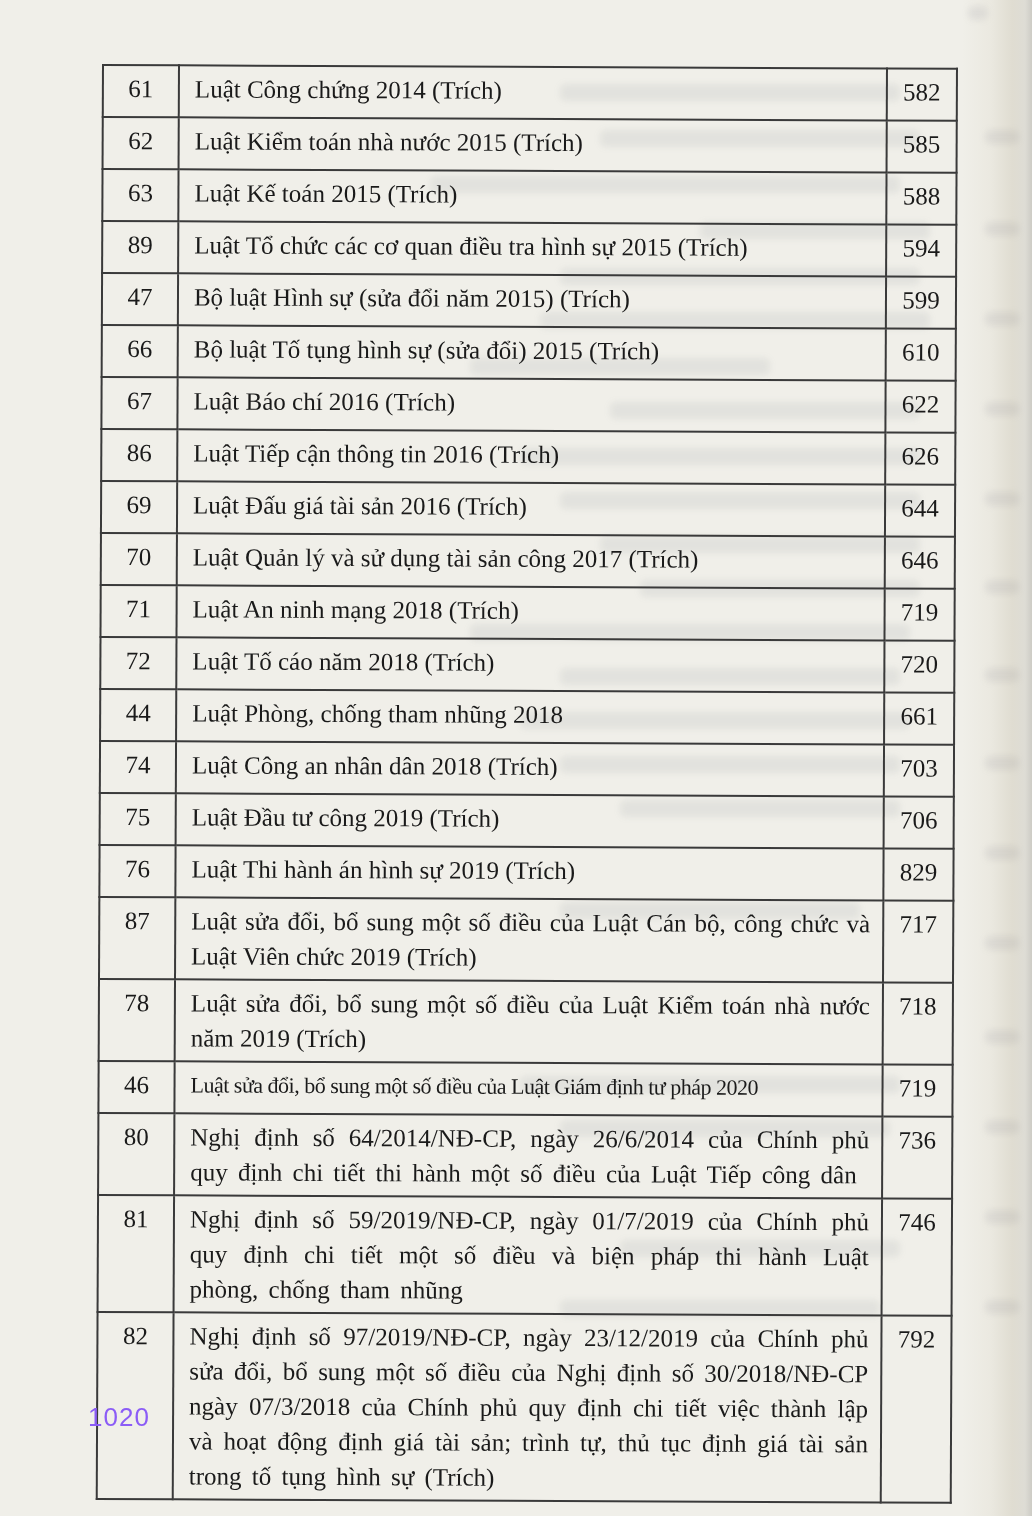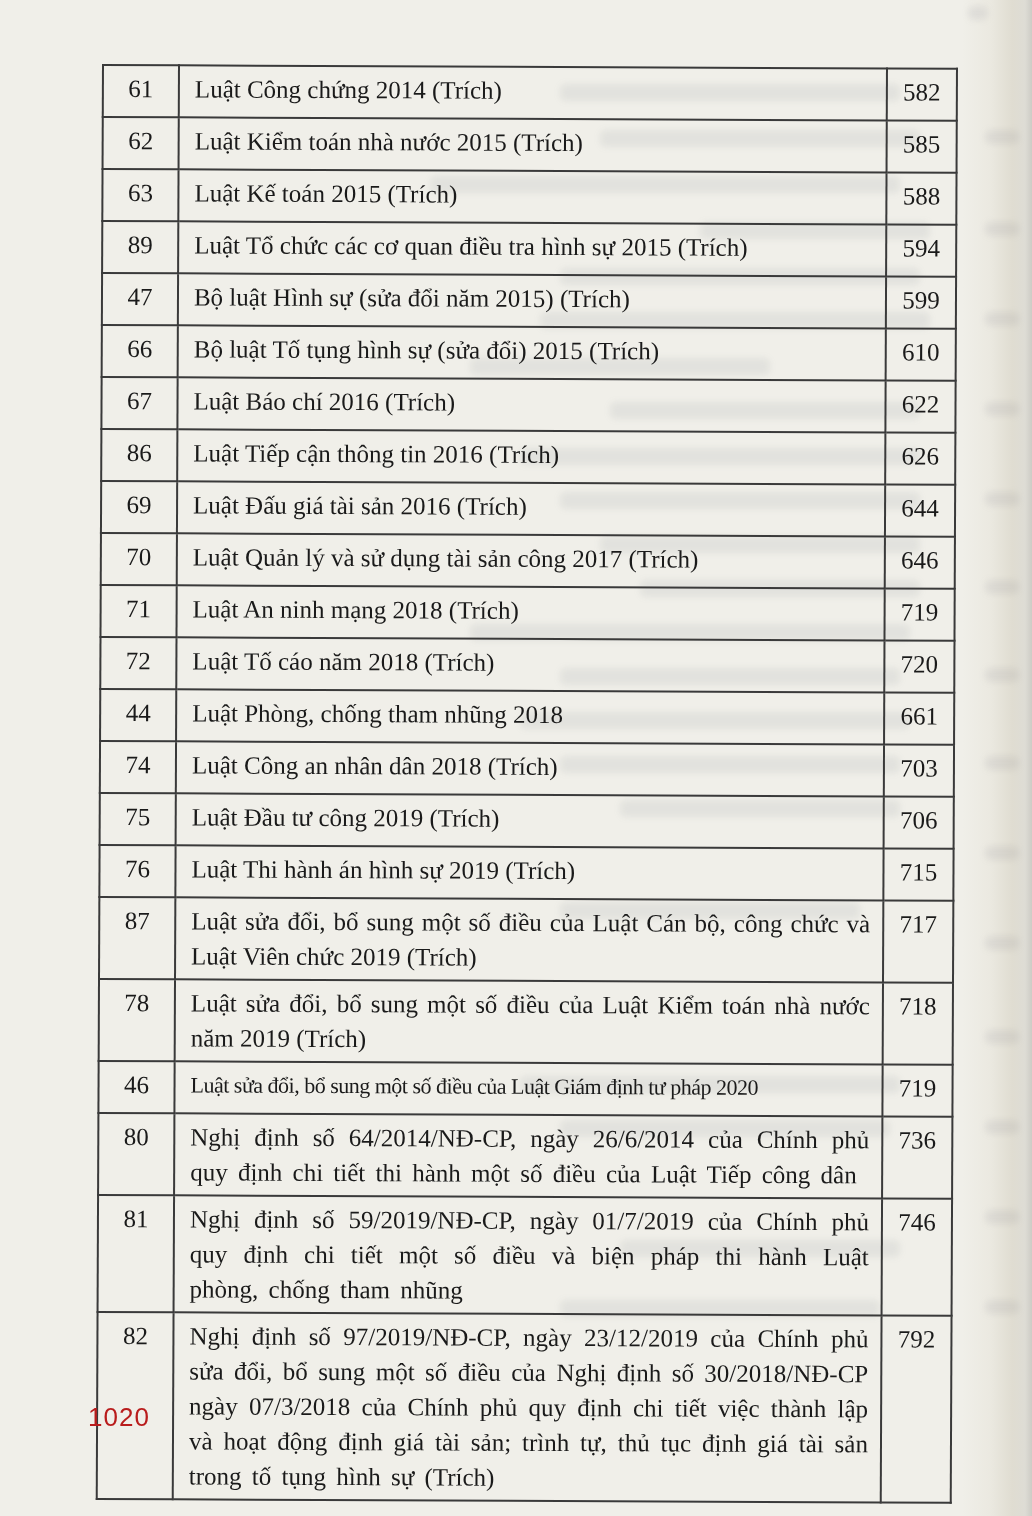--- a/index.html
+++ b/index.html
@@ -96,21 +96,21 @@
     text-align: left;
     line-height: 35px;
   }
   .footer-num {
     position: absolute;
     left: 88px;
     top: 1402px;
     font-family: "Liberation Sans", sans-serif;
     font-size: 26px;
     letter-spacing: 1px;
-    color: #b91c1c;
+    color: #8b5cf6;
   }
 </style>
 </head>
 <body>
 
 <div class="page">
 
   <div class="ghosting" id="ghosts">
       <div class="ghost" style="left: 560px; top: 84px; width: 340px;"></div>
       <div class="ghost" style="left: 600px; top: 130px; width: 320px;"></div>
@@ -225,21 +225,21 @@
     <td class="pg">703</td>
   </tr>
           <tr>
     <td class="no">75</td>
     <td class="title">Luật Đầu tư công 2019 (Trích)</td>
     <td class="pg">706</td>
   </tr>
           <tr>
     <td class="no">76</td>
     <td class="title">Luật Thi hành án hình sự 2019 (Trích)</td>
-    <td class="pg">715</td>
+    <td class="pg">829</td>
   </tr>
           <tr>
     <td class="no">87</td>
     <td class="title">Luật sửa đổi, bổ sung một số điều của Luật Cán bộ, công chức và Luật Viên chức 2019 (Trích)</td>
     <td class="pg">717</td>
   </tr>
           <tr>
     <td class="no">78</td>
     <td class="title">Luật sửa đổi, bổ sung một số điều của Luật Kiểm toán nhà nước năm 2019 (Trích)</td>
     <td class="pg">718</td>

